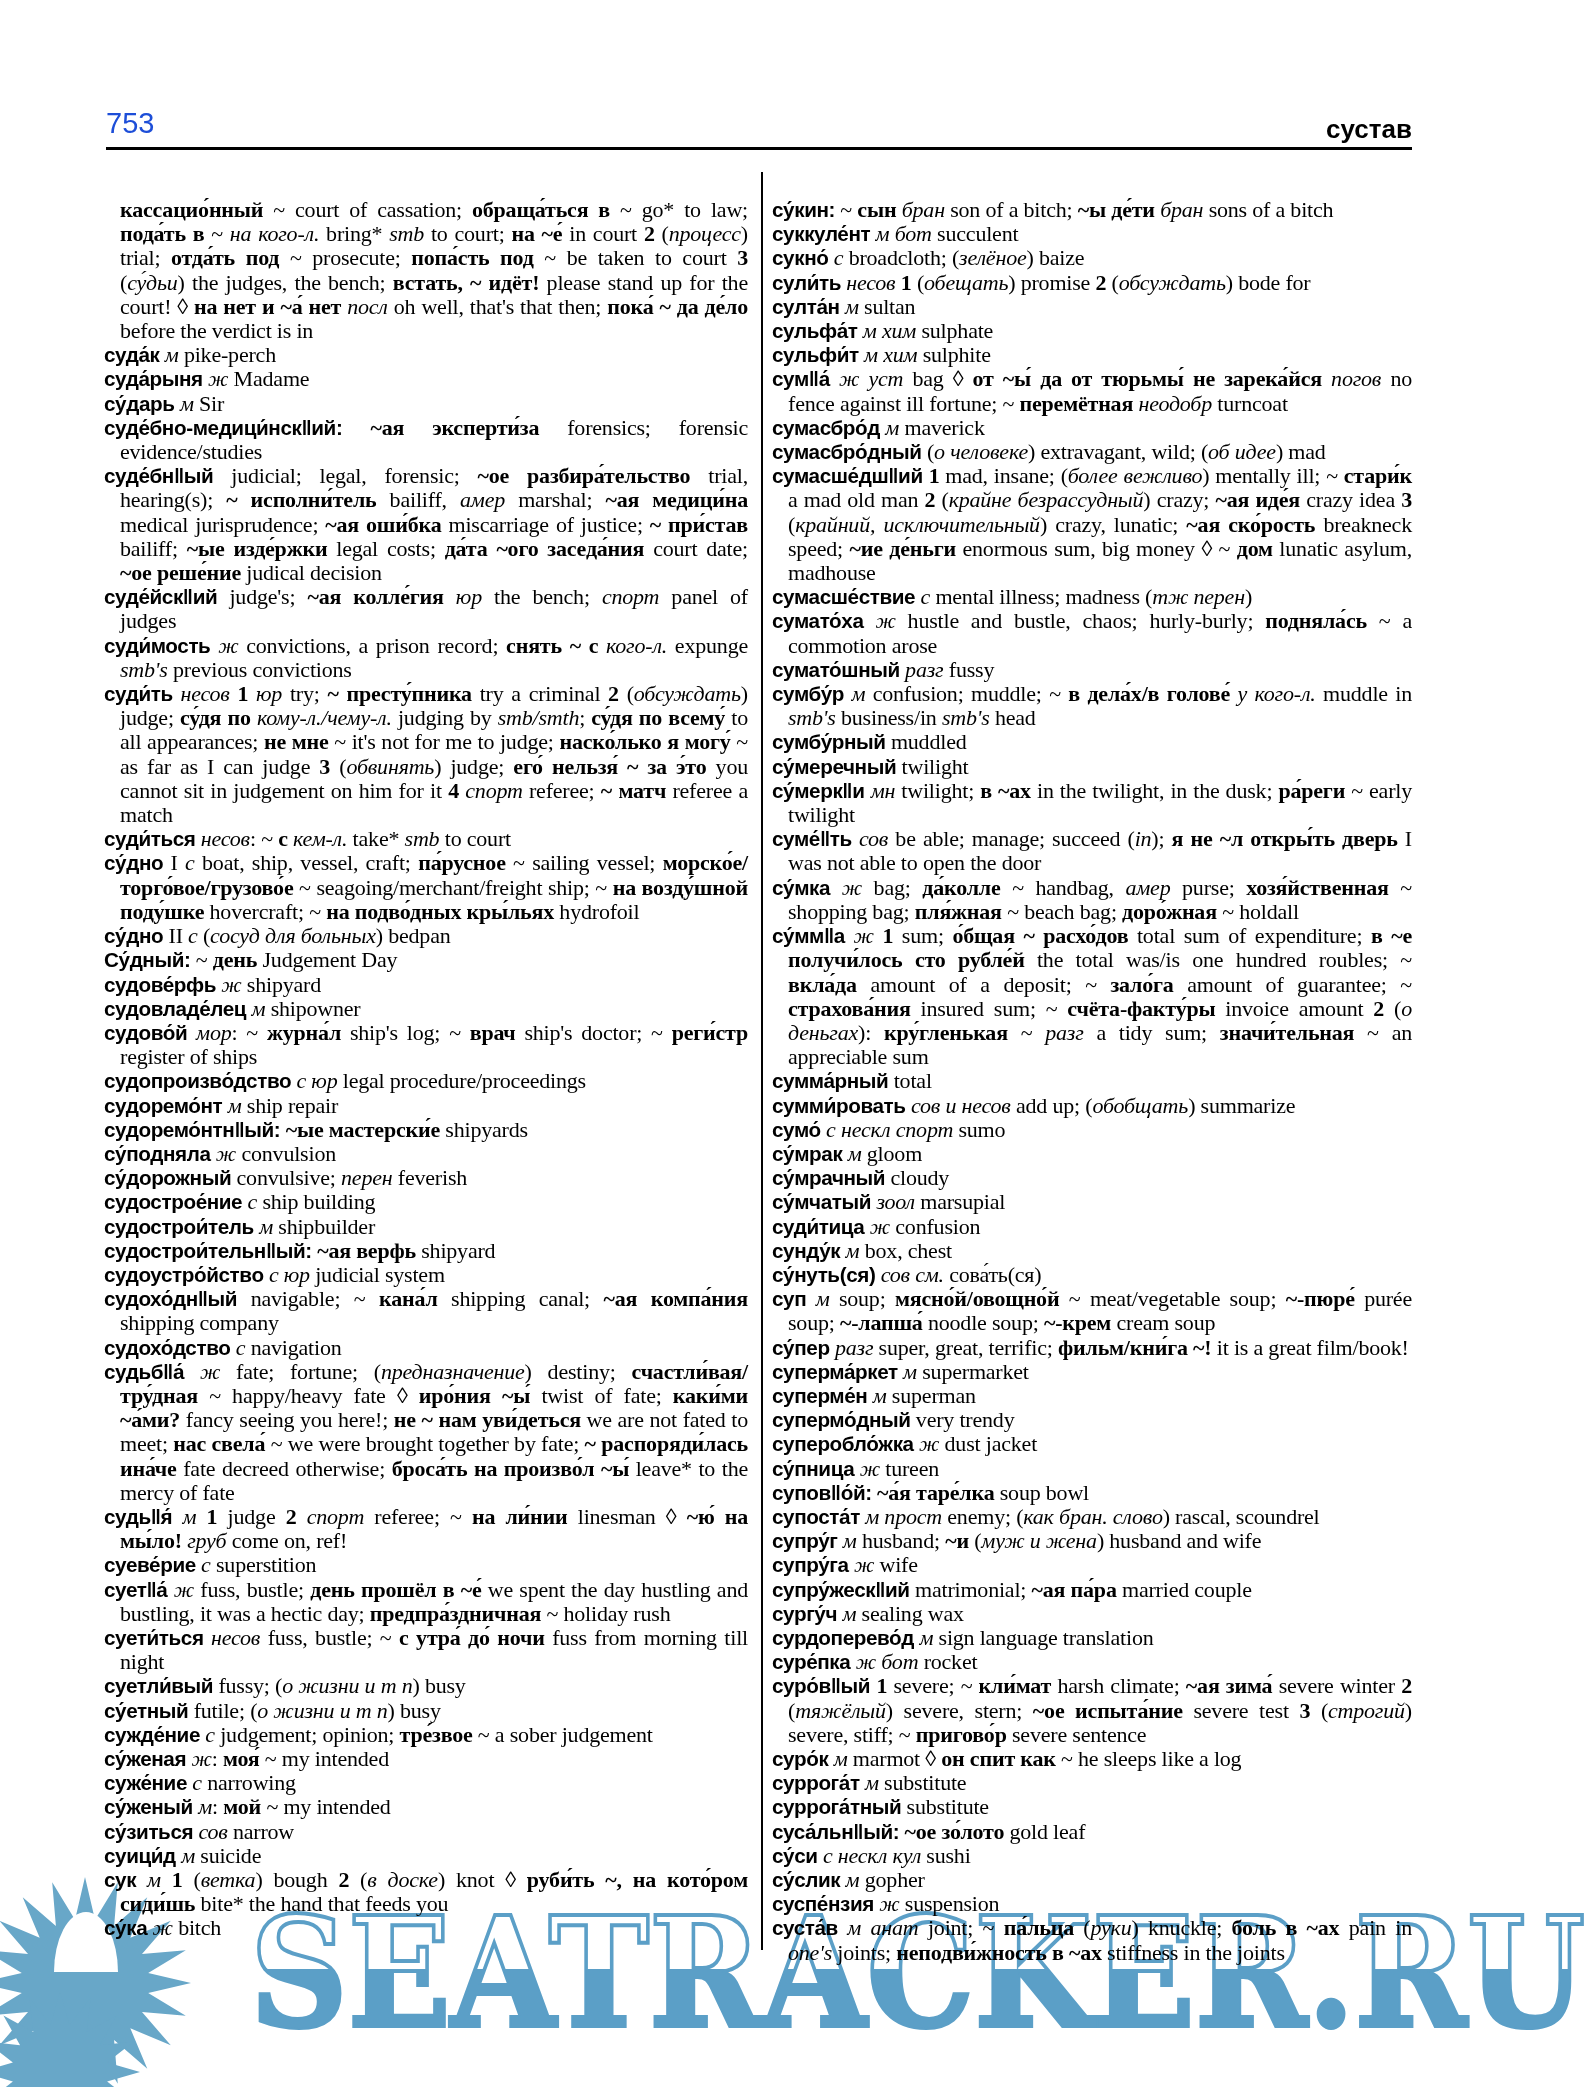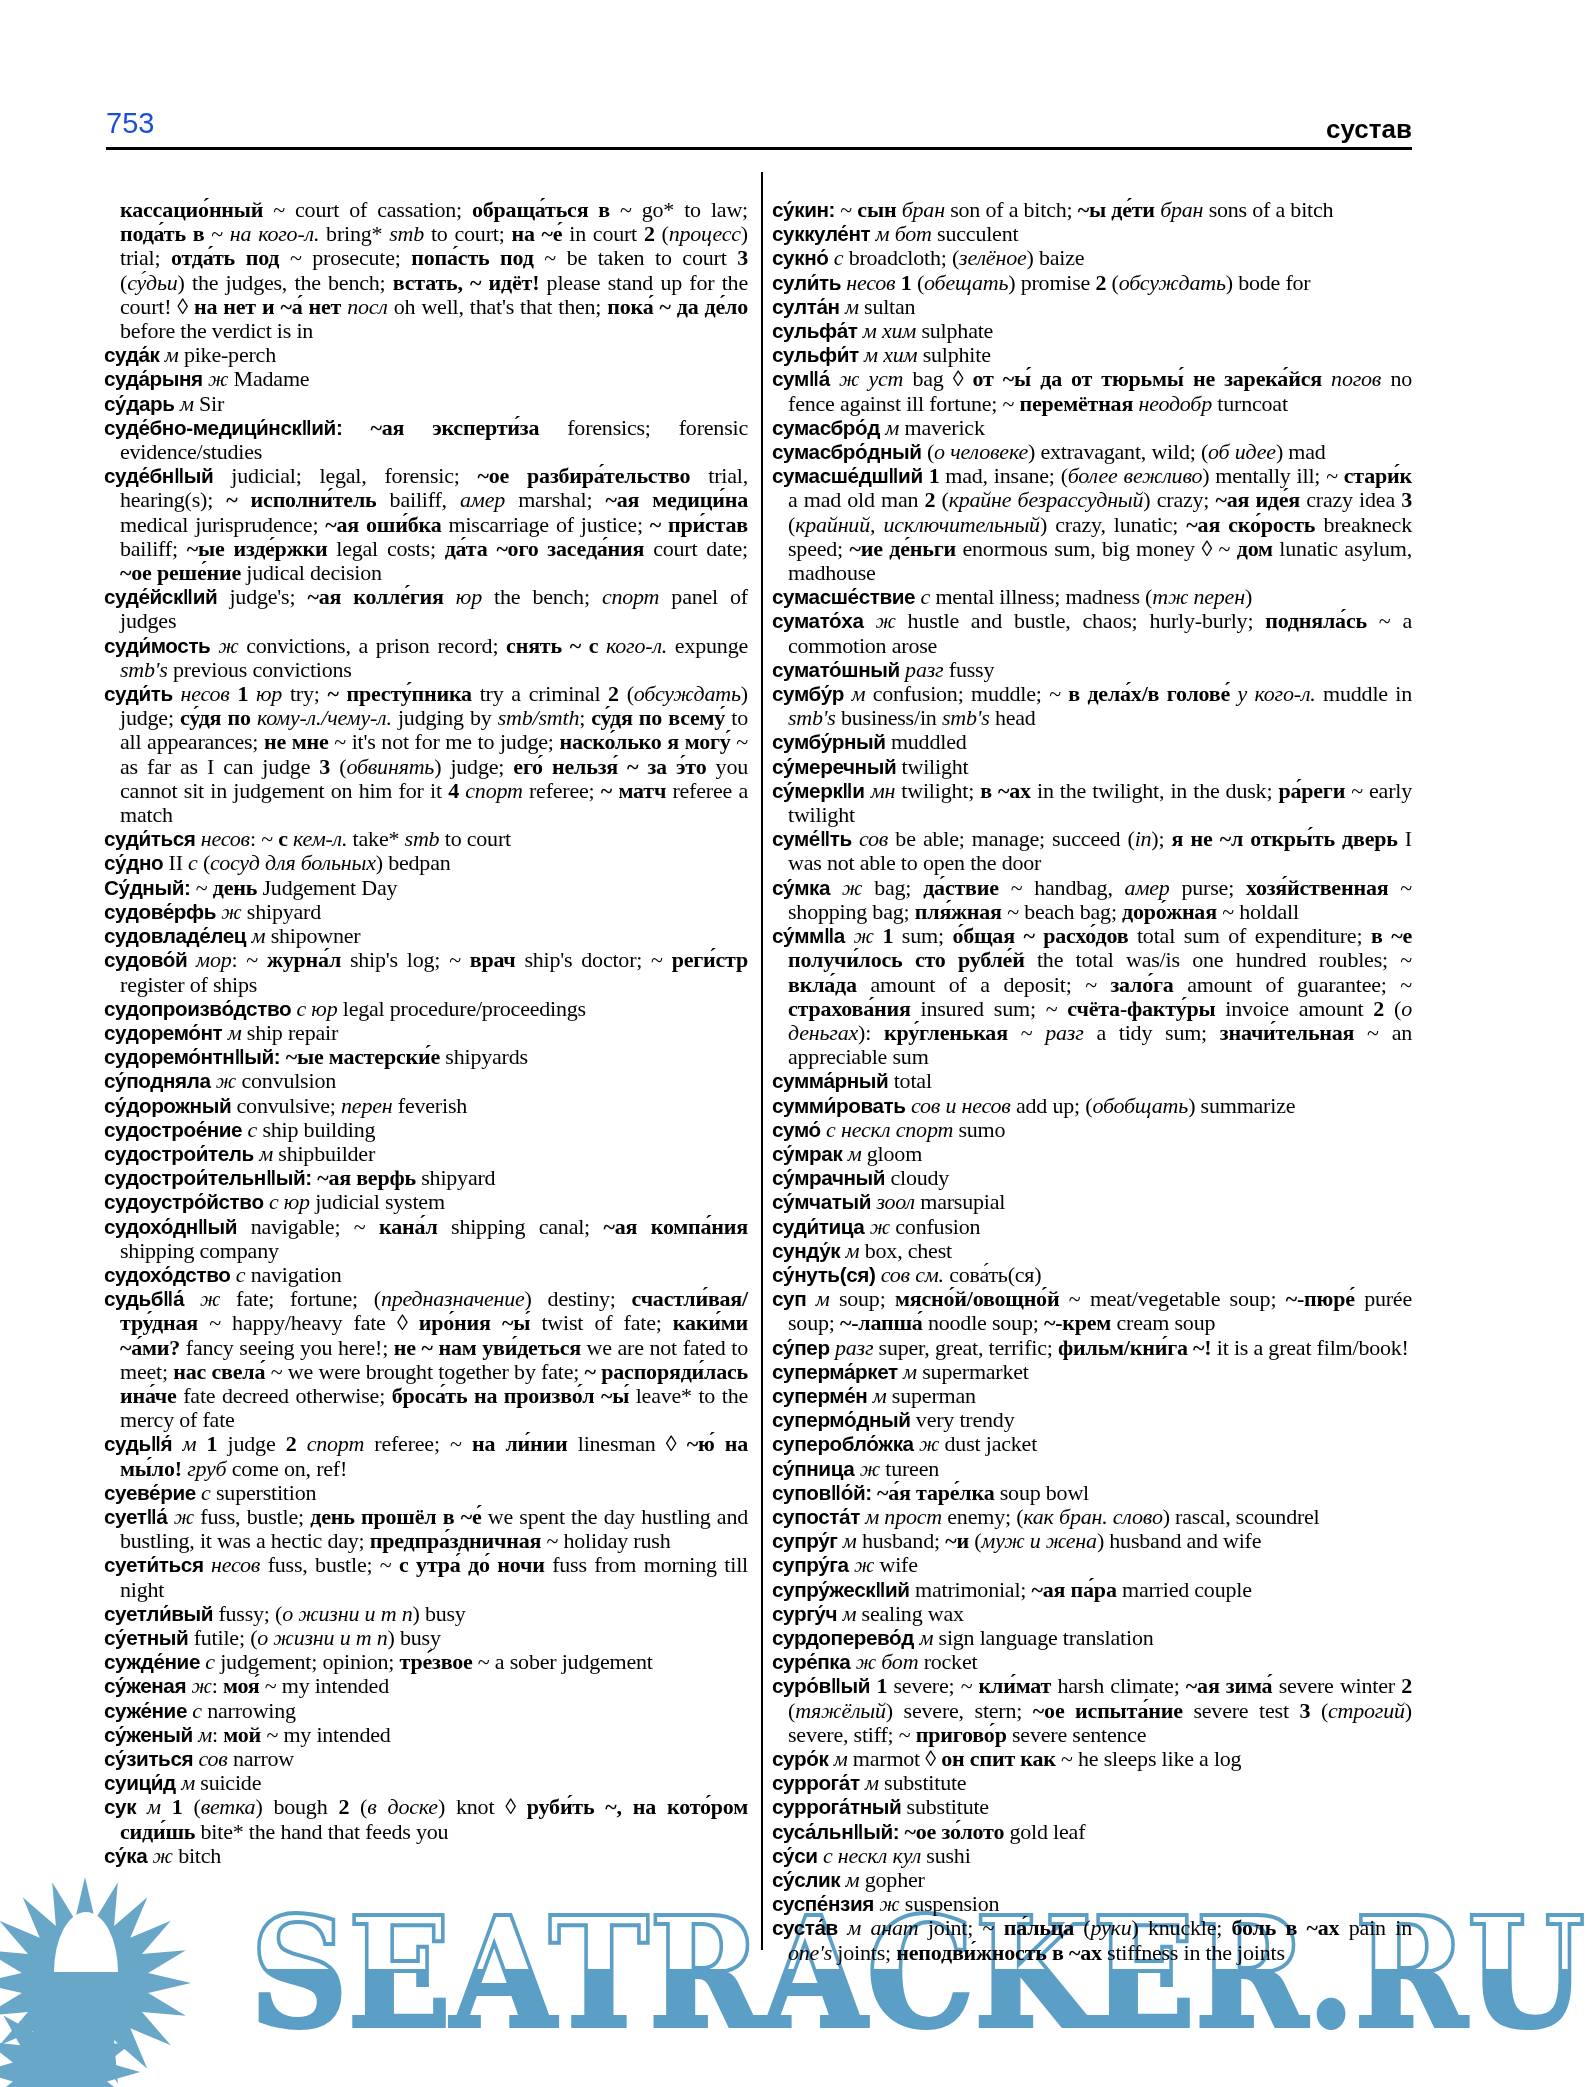--- a/index.html
+++ b/index.html
@@ -69,20 +69,21 @@
     <p class="entry cont"><b>кассацио́нный</b> ~ court of cassation; <b>обраща́ться в</b> ~ go* to law; <b>пода́ть в</b> ~ <i>на кого-л.</i> bring* <i>smb</i> to court; <b>на ~е́</b> in court <b>2</b> (<i>процесс</i>) trial; <b>отда́ть под</b> ~ prosecute; <b>попа́сть под</b> ~ be taken to court <b>3</b> (<i>су́дьи</i>) the judges, the bench; <b>встать, ~ идёт!</b> please stand up for the court! ◊ <b>на нет и ~а́ нет</b> <i>посл</i> oh well, that's that then; <b>пока́ ~ да де́ло</b> before the verdict is in</p>
     <p class="entry"><span class="hw">суда́к</span> <i>м</i> pike-perch</p>
     <p class="entry"><span class="hw">суда́рыня</span> <i>ж</i> Madame</p>
     <p class="entry"><span class="hw">су́дарь</span> <i>м</i> Sir</p>
     <p class="entry"><span class="hw">суде́бно-медици́нск‖ий:</span> <b>~ая эксперти́за</b> forensics; forensic evidence/studies</p>
     <p class="entry"><span class="hw">суде́бн‖ый</span> judicial; legal, forensic; <b>~ое разбира́тельство</b> trial, hearing(s); <b>~ исполни́тель</b> bailiff, <i>амер</i> marshal; <b>~ая медици́на</b> medical jurisprudence; <b>~ая оши́бка</b> miscarriage of justice; <b>~ при́став</b> bailiff; <b>~ые изде́ржки</b> legal costs; <b>да́та ~ого заседа́ния</b> court date; <b>~ое реше́ние</b> judical decision</p>
     <p class="entry"><span class="hw">суде́йск‖ий</span> judge's; <b>~ая колле́гия</b> <i>юр</i> the bench; <i>спорт</i> panel of judges</p>
     <p class="entry"><span class="hw">суди́мость</span> <i>ж</i> convictions, a prison record; <b>снять ~ с</b> <i>кого-л.</i> expunge <i>smb's</i> previous convictions</p>
     <p class="entry"><span class="hw">суди́ть</span> <i>несов</i> <b>1</b> <i>юр</i> try; <b>~ престу́пника</b> try a criminal <b>2</b> (<i>обсуждать</i>) judge; <b>су́дя по</b> <i>кому-л./чему-л.</i> judging by <i>smb/smth</i>; <b>су́дя по всему́</b> to all appearances; <b>не мне</b> ~ it's not for me to judge; <b>наско́лько я могу́</b> ~ as far as I can judge <b>3</b> (<i>обвинять</i>) judge; <b>его́ нельзя́ ~ за э́то</b> you cannot sit in judgement on him for it <b>4</b> <i>спорт</i> referee; <b>~ матч</b> referee a match</p>
     <p class="entry"><span class="hw">суди́ться</span> <i>несов</i>: ~ <b>с</b> <i>кем-л.</i> take* <i>smb</i> to court</p>
+    <p class="entry"><span class="hw">су́дно</span> I <i>с</i> boat, ship, vessel, craft; <b>па́русное</b> ~ sailing vessel; <b>морско́е/торго́вое/грузово́е</b> ~ seagoing/merchant/freight ship; ~ <b>на возду́шной поду́шке</b> hovercraft; ~ <b>на подво́дных кры́льях</b> hydrofoil</p>
     <p class="entry"><span class="hw">су́дно</span> II <i>с</i> (<i>сосуд для больных</i>) bedpan</p>
     <p class="entry"><span class="hw">Су́дный:</span> ~ <b>день</b> Judgement Day</p>
     <p class="entry"><span class="hw">судове́рфь</span> <i>ж</i> shipyard</p>
     <p class="entry"><span class="hw">судовладе́лец</span> <i>м</i> shipowner</p>
     <p class="entry"><span class="hw">судово́й</span> <i>мор</i>: ~ <b>журна́л</b> ship's log; ~ <b>врач</b> ship's doctor; ~ <b>реги́стр</b> register of ships</p>
     <p class="entry"><span class="hw">судопроизво́дство</span> <i>с юр</i> legal procedure/proceedings</p>
     <p class="entry"><span class="hw">судоремо́нт</span> <i>м</i> ship repair</p>
     <p class="entry"><span class="hw">судоремо́нтн‖ый:</span> <b>~ые мастерски́е</b> shipyards</p>
     <p class="entry"><span class="hw">су́подняла</span> <i>ж</i> convulsion</p>
     <p class="entry"><span class="hw">су́дорожный</span> convulsive; <i>перен</i> feverish</p>
@@ -121,21 +122,21 @@
     <p class="entry"><span class="hw">сумасбро́дный</span> (<i>о человеке</i>) extravagant, wild; (<i>об идее</i>) mad</p>
     <p class="entry"><span class="hw">сумасше́дш‖ий</span> <b>1</b> mad, insane; (<i>более вежливо</i>) mentally ill; ~ <b>стари́к</b> a mad old man <b>2</b> (<i>крайне безрассудный</i>) crazy; <b>~ая иде́я</b> crazy idea <b>3</b> (<i>крайний, исключительный</i>) crazy, lunatic; <b>~ая ско́рость</b> breakneck speed; <b>~ие де́ньги</b> enormous sum, big money ◊ ~ <b>дом</b> lunatic asylum, madhouse</p>
     <p class="entry"><span class="hw">сумасше́ствие</span> <i>с</i> mental illness; madness (<i>тж перен</i>)</p>
     <p class="entry"><span class="hw">сумато́ха</span> <i>ж</i> hustle and bustle, chaos; hurly-burly; <b>подняла́сь</b> ~ a commotion arose</p>
     <p class="entry"><span class="hw">сумато́шный</span> <i>разг</i> fussy</p>
     <p class="entry"><span class="hw">сумбу́р</span> <i>м</i> confusion; muddle; ~ <b>в дела́х/в голове́</b> <i>у кого-л.</i> muddle in <i>smb's</i> business/in <i>smb's</i> head</p>
     <p class="entry"><span class="hw">сумбу́рный</span> muddled</p>
     <p class="entry"><span class="hw">су́меречный</span> twilight</p>
     <p class="entry"><span class="hw">су́мерк‖и</span> <i>мн</i> twilight; <b>в ~ах</b> in the twilight, in the dusk; <b>ра́реги</b> ~ early twilight</p>
     <p class="entry"><span class="hw">суме́‖ть</span> <i>сов</i> be able; manage; succeed (<i>in</i>); <b>я не ~л откры́ть дверь</b> I was not able to open the door</p>
-    <p class="entry"><span class="hw">су́мка</span> <i>ж</i> bag; <b>да́ствие</b> ~ handbag, <i>амер</i> purse; <b>хозя́йственная</b> ~ shopping bag; <b>пля́жная</b> ~ beach bag; <b>доро́жная</b> ~ holdall</p>
+    <p class="entry"><span class="hw">су́мка</span> <i>ж</i> bag; <b>да́колле</b> ~ handbag, <i>амер</i> purse; <b>хозя́йственная</b> ~ shopping bag; <b>пля́жная</b> ~ beach bag; <b>доро́жная</b> ~ holdall</p>
     <p class="entry"><span class="hw">су́мм‖а</span> <i>ж</i> <b>1</b> sum; <b>о́бщая ~ расхо́дов</b> total sum of expenditure; <b>в ~е получи́лось сто рубле́й</b> the total was/is one hundred roubles; ~ <b>вкла́да</b> amount of a deposit; ~ <b>зало́га</b> amount of guarantee; ~ <b>страхова́ния</b> insured sum; ~ <b>счёта-факту́ры</b> invoice amount <b>2</b> (<i>о деньгах</i>): <b>кру́гленькая</b> ~ <i>разг</i> a tidy sum; <b>значи́тельная</b> ~ an appreciable sum</p>
     <p class="entry"><span class="hw">сумма́рный</span> total</p>
     <p class="entry"><span class="hw">сумми́ровать</span> <i>сов и несов</i> add up; (<i>обобщать</i>) summarize</p>
     <p class="entry"><span class="hw">сумо́</span> <i>с нескл спорт</i> sumo</p>
     <p class="entry"><span class="hw">су́мрак</span> <i>м</i> gloom</p>
     <p class="entry"><span class="hw">су́мрачный</span> cloudy</p>
     <p class="entry"><span class="hw">су́мчатый</span> <i>зоол</i> marsupial</p>
     <p class="entry"><span class="hw">суди́тица</span> <i>ж</i> confusion</p>
     <p class="entry"><span class="hw">сунду́к</span> <i>м</i> box, chest</p>
     <p class="entry"><span class="hw">су́нуть(ся)</span> <i>сов см.</i> сова́ть(ся)</p>

